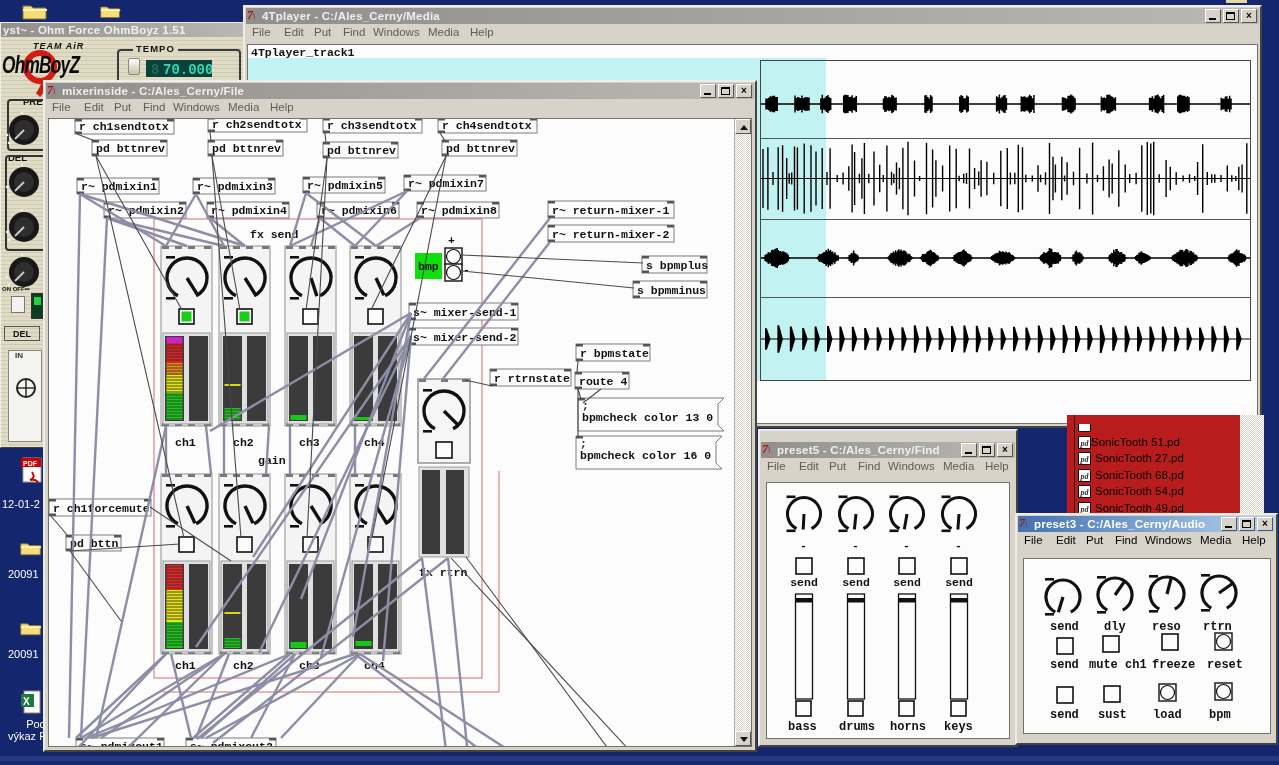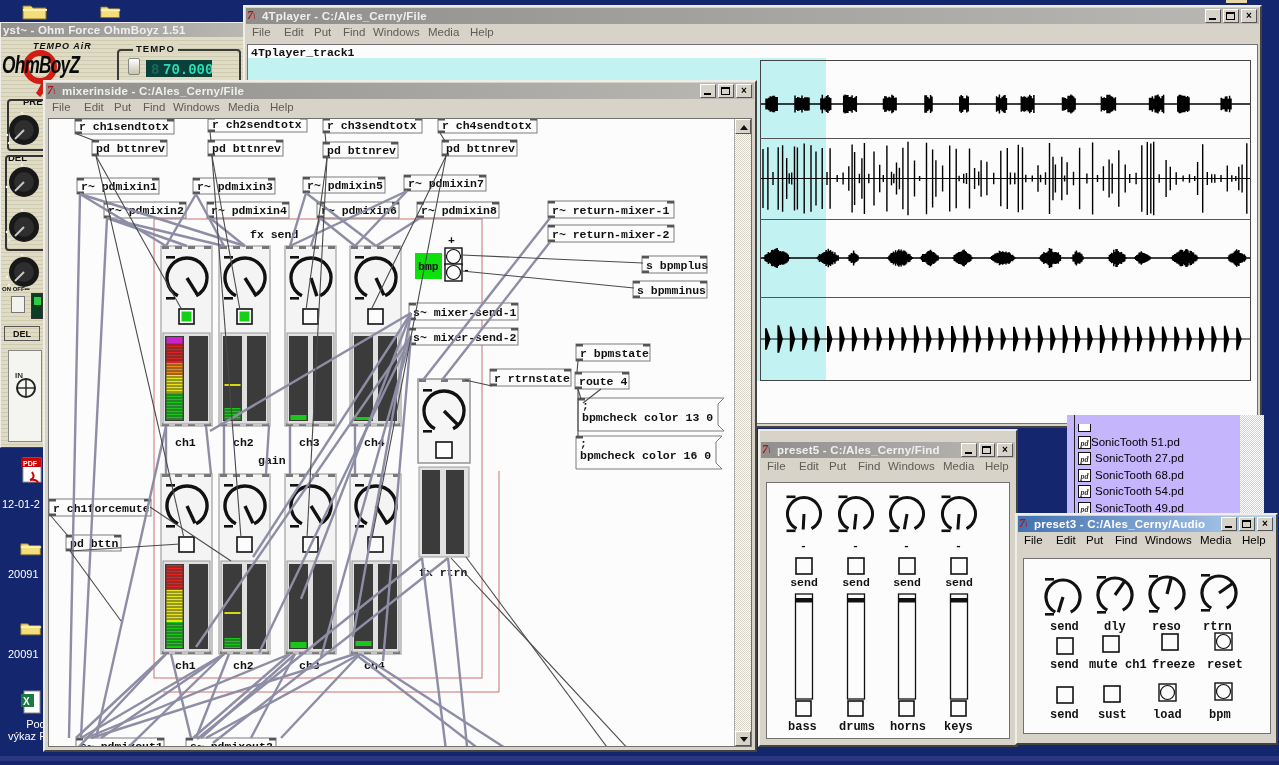--- a/index.html
+++ b/index.html
@@ -53,21 +53,21 @@
     <rect x="0" y="4" width="13" height="13" fill="#1a7a40"></rect>
     <text x="2" y="14.5" font-family="Liberation Sans" font-size="10" font-weight="bold" fill="#fff">X</text>
   </svg>
 <div style="position:absolute;left:18px;top:718px;width:56px;color:#fff;font:11px 'Liberation Sans';text-align:center">Podrazil</div>
 <div style="position:absolute;left:8px;top:730px;width:56px;color:#fff;font:11px 'Liberation Sans';text-align:left">výkaz R</div>
 <div class="win" style="left:0;top:22px;width:245px;height:426px;z-index:1;border-width:1px;border-color:#efede7 #45433f #45433f #efede7">
     <div class="titlebar" style="margin:0;height:14px">
       <span class="ttxt" style="margin-left:2px">yst~ - Ohm Force OhmBoyz 1.51</span>
     </div>
     <div style="position:absolute;left:0;top:14px;right:0;bottom:0;background:repeating-linear-gradient(180deg,#dfdbc5 0 3px,#cfcbb0 3px 4px)">
-      <div style="position:absolute;left:32px;top:4px;font:italic bold 9px 'Liberation Sans';color:#111;letter-spacing:1px">TEMPO AiR</div>
+      <div style="position:absolute;left:32px;top:4px;font:italic bold 9px 'Liberation Sans';color:#111;letter-spacing:1px">TEAM AiR</div>
       <svg style="position:absolute;left:17px;top:8px" width="60" height="60" viewBox="0 0 60 60">
         <circle cx="22" cy="22" r="14" fill="none" stroke="#d21d12" stroke-width="6"></circle>
         <path d="M28,34 q-4,12 -8,16" stroke="#d21d12" stroke-width="6" fill="none"></path>
       </svg>
       <div style="position:absolute;left:1px;top:15px;font:italic bold 23px 'Liberation Sans';color:#0a0a0a;transform:scaleX(0.75);transform-origin:0 0;letter-spacing:-1px">OhmBoyZ</div>
       <div style="position:absolute;left:116px;top:12px;width:124px;height:37px;border:2px solid #3a3a3a;border-radius:4px"></div>
       <div style="position:absolute;left:132px;top:6px;font:bold 9.5px 'Liberation Sans';color:#111;background:#dcd8c2;padding:0 3px;letter-spacing:1px">TEMPO</div>
       <div style="position:absolute;left:127px;top:21px;width:12px;height:17px;background:linear-gradient(#fff,#c6c2ac);border:1px solid #888;border-radius:2px"></div>
       <div style="position:absolute;left:145px;top:23px;width:66px;height:17px;background:#0a413b;overflow:hidden">
         <span style="font:bold 14px 'Liberation Mono';color:#1a6a5c;position:absolute;left:5px;top:2px">8</span>
@@ -109,33 +109,33 @@
         <circle cx="17" cy="2" r="1.3" fill="#f0f0e8"></circle>
         <circle cx="4" cy="32" r="1.3" fill="#f0f0e8"></circle>
       </svg>
       <div style="position:absolute;left:1px;top:249px;font:bold 6px 'Liberation Sans';color:#111">ON OFF⎓</div>
       <div style="position:absolute;left:10px;top:259px;width:14px;height:17px;background:#f2f2ee;border:1px solid #777"></div>
       <div style="position:absolute;left:30px;top:256px;width:12px;height:26px;background:#0b3d22;border:1px solid #333">
         <div style="margin:3px 0 0 2px;width:7px;height:8px;background:#2ecc44"></div>
       </div>
       <div style="position:absolute;left:3px;top:289px;width:36px;height:15px;border:1px solid #555;font:bold 9px 'Liberation Sans';color:#111;text-align:center;line-height:15px">DEL</div>
       <div style="position:absolute;left:7px;top:313px;width:34px;height:92px;background:#f4f4f0;border:1px solid #888">
-        <div style="font:bold 8px 'Liberation Sans';color:#333;margin:20px 0 0 6px">IN</div>
+        <div style="font:bold 8px 'Liberation Sans';color:#333;margin:0 0 0 6px">IN</div>
         <svg width="30" height="30" style="position:absolute;left:2px;top:22px">
           <circle cx="15" cy="15" r="9" fill="none" stroke="#222" stroke-width="2"></circle>
           <line x1="15" y1="6" x2="15" y2="24" stroke="#222" stroke-width="1.4"></line>
           <line x1="6" y1="15" x2="24" y2="15" stroke="#222" stroke-width="1.4"></line>
         </svg>
       </div>
     </div>
   </div>
 <div class="win" style="left:243px;top:5px;width:1019px;height:423px;z-index:2">
     <div class="titlebar" style="margin-top:1px">
       <span style="display:inline-block;width:13px;height:12px;margin:0 2px 0 1px;font:italic bold 12px 'Liberation Serif';color:#b40b10;line-height:11px">7<span style="font-size:9px">\</span></span>
-      <span class="ttxt">4Tplayer  - C:/Ales_Cerny/File</span>
+      <span class="ttxt">4Tplayer  - C:/Ales_Cerny/Media</span>
       <span class="tbtns">
         <b class="tb">
           <i class="g-min"></i>
         </b>
         <b class="tb">
           <i class="g-max"></i>
         </b>
         <b class="tb g-x">×</b>
       </span>
     </div>
@@ -198,21 +198,21 @@
         <path d="M1173.2,325.7 L1175.0,325.7 L1178.7,338 L1175.0,350.3 L1173.2,350.3 Z" fill="#000"></path>
         <path d="M1185.6,326.7 L1187.4,326.7 L1191.1,338 L1187.4,349.3 L1185.6,349.3 Z" fill="#000"></path>
         <path d="M1198.0,326.6 L1199.8,326.6 L1203.5,338 L1199.8,349.4 L1198.0,349.4 Z" fill="#000"></path>
         <path d="M1210.4,325.2 L1212.2,325.2 L1215.9,338 L1212.2,350.8 L1210.4,350.8 Z" fill="#000"></path>
         <path d="M1222.8,324.7 L1224.6,324.7 L1228.3,338 L1224.6,351.3 L1222.8,351.3 Z" fill="#000"></path>
         <path d="M1235.2,326.7 L1237.0,326.7 L1240.7,338 L1237.0,349.3 L1235.2,349.3 Z" fill="#000"></path>
         <text x="250" y="55" font-family="Liberation Mono" font-size="11.5" font-weight="600" fill="#111">4Tplayer_track1</text>
       </svg>
     </div>
   </div>
-<div style="position:absolute;left:1067px;top:415px;width:197px;height:110px;background:#c4b5fd;z-index:3">
+<div style="position:absolute;left:1067px;top:415px;width:197px;height:110px;background:#b91c1c;z-index:3">
     <div style="position:absolute;left:7px;top:0;bottom:0;width:1px;background:#222"></div>
     <div style="position:absolute;left:11px;top:9px;width:13px;height:8px;border:1px solid #111;border-top:none;background:#fff"></div>
     <div style="position:absolute;left:11px;top:21.0px;width:13px;height:13px;border:1px solid #111;background:#fff;font:italic bold 8px 'Liberation Serif';color:#333;text-align:center;line-height:13px">pd</div>
     <div style="position:absolute;left:24px;top:21.0px;font:11.5px 'Liberation Sans';color:#000">SonicTooth 51.pd</div>
     <div style="position:absolute;left:11px;top:37.4px;width:13px;height:13px;border:1px solid #111;background:#fff;font:italic bold 8px 'Liberation Serif';color:#333;text-align:center;line-height:13px">pd</div>
     <div style="position:absolute;left:28px;top:37.4px;font:11.5px 'Liberation Sans';color:#000">SonicTooth 27.pd</div>
     <div style="position:absolute;left:11px;top:53.8px;width:13px;height:13px;border:1px solid #111;background:#fff;font:italic bold 8px 'Liberation Serif';color:#333;text-align:center;line-height:13px">pd</div>
     <div style="position:absolute;left:28px;top:53.8px;font:11.5px 'Liberation Sans';color:#000">SonicTooth 68.pd</div>
     <div style="position:absolute;left:11px;top:70.19999999999999px;width:13px;height:13px;border:1px solid #111;background:#fff;font:italic bold 8px 'Liberation Serif';color:#333;text-align:center;line-height:13px">pd</div>
     <div style="position:absolute;left:28px;top:70.19999999999999px;font:11.5px 'Liberation Sans';color:#000">SonicTooth 54.pd</div>

